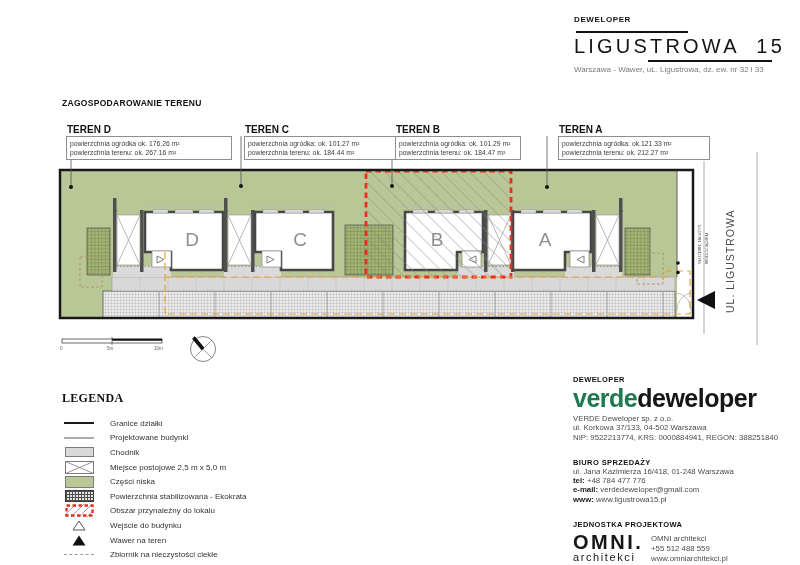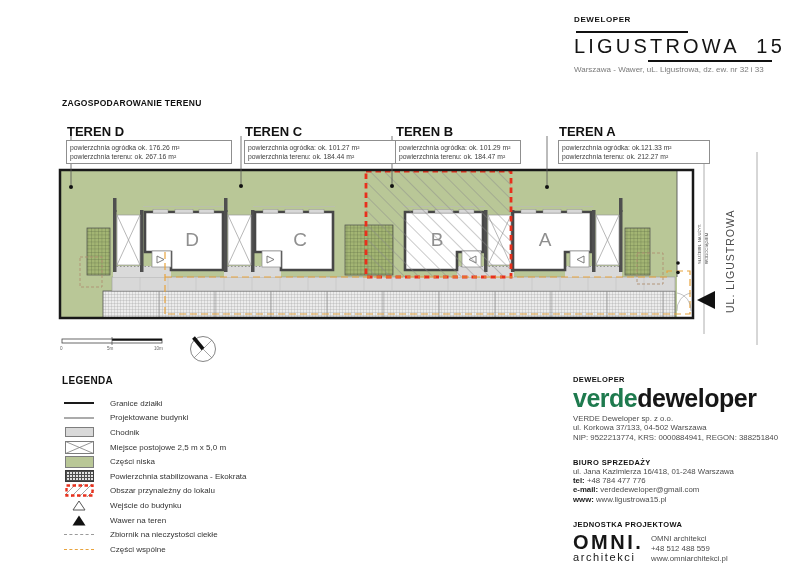--- a/index.html
+++ b/index.html
@@ -8,26 +8,26 @@
   .abs{position:absolute;}
   
   .inv-label{left:574px;top:15px;font-size:8px;font-weight:bold;letter-spacing:.6px;color:#111;}
   .hline1{left:576px;top:31px;width:112px;border-top:2px solid #111;}
   .big-title{left:574px;top:35px;font-size:20px;letter-spacing:3.2px;word-spacing:9px;color:#141414;white-space:nowrap;}
   .hline2{left:648px;top:60px;width:124px;border-top:2px solid #111;}
   .subtitle{left:574px;top:65px;font-size:8px;color:#7a7a7a;white-space:nowrap;}
   
   .sec-title{left:62px;top:98px;font-size:8.5px;font-weight:bold;letter-spacing:.3px;color:#111;}
   .t-label{position:absolute;}
-  .t-label .t-name{font-size:13px;font-weight:bold;color:#111;margin:0 0 1px 1px;}
+  .t-label .t-name{font-size:10px;font-weight:bold;color:#111;margin:0 0 1px 1px;}
   .t-label .t-box{border:1px solid #8f8f8f;background:#fff;padding:2px 3px;}
   .t-label .t-box div{font-size:6.8px;color:#3c3c3c;line-height:9px;white-space:nowrap;}
   
   .legend{left:62px;top:375px;width:300px;}
-  .legend h3{font-size:10px;font-weight:bold;color:#111;margin:0 0 10px 0;letter-spacing:.3px;}
+  .legend h3{font-size:12px;font-weight:bold;color:#111;margin:16px 0 10px 0;letter-spacing:.3px;font-family:Liberation Serif, serif;}
   .legend ul{list-style:none;margin:0;padding:0;}
   .legend li{display:flex;align-items:center;height:14.6px;}
   .sym{width:34px;display:flex;justify-content:center;align-items:center;flex:0 0 34px;margin-right:14px;}
   .legend li span.lab{font-size:8px;color:#333;}
   .ln-black{width:30px;border-top:2.5px solid #1a1a1a;}
   .ln-grey{width:30px;border-top:2.5px solid #ababab;}
   .sw-chodnik{width:27px;height:8px;background:#d9d9d9;border:1px solid #7d7d7d;}
   .sw-green{width:27px;height:10px;background:#b9c797;border:1px solid #7d7d7d;}
   .sw-eko{width:27px;height:10px;border:1px solid #3a3a3a;background-color:#e3e3e3;
      background-image:repeating-linear-gradient(90deg,#4f4f4f 0,#4f4f4f 1px,transparent 1px,transparent 3px),
@@ -369,20 +369,20 @@
 
     <div class="blk">
       <div class="small-h">JEDNOSTKA PROJEKTOWA</div>
       <div class="omni-wrap">
         <div class="omni-logo">
           <div class="omni-l1">OMNI.</div>
           <div class="omni-l2">architekci</div>
         </div>
         <div class="omni-info">
           <div class="line">OMNI architekci</div>
-          <div class="line">+48 512 488 559</div>
+          <div class="line">+55 512 488 559</div>
           <div class="line">www.omniarchitekci.pl</div>
         </div>
       </div>
     </div>
   </div>
 
 </div>
 
 </body></html>

